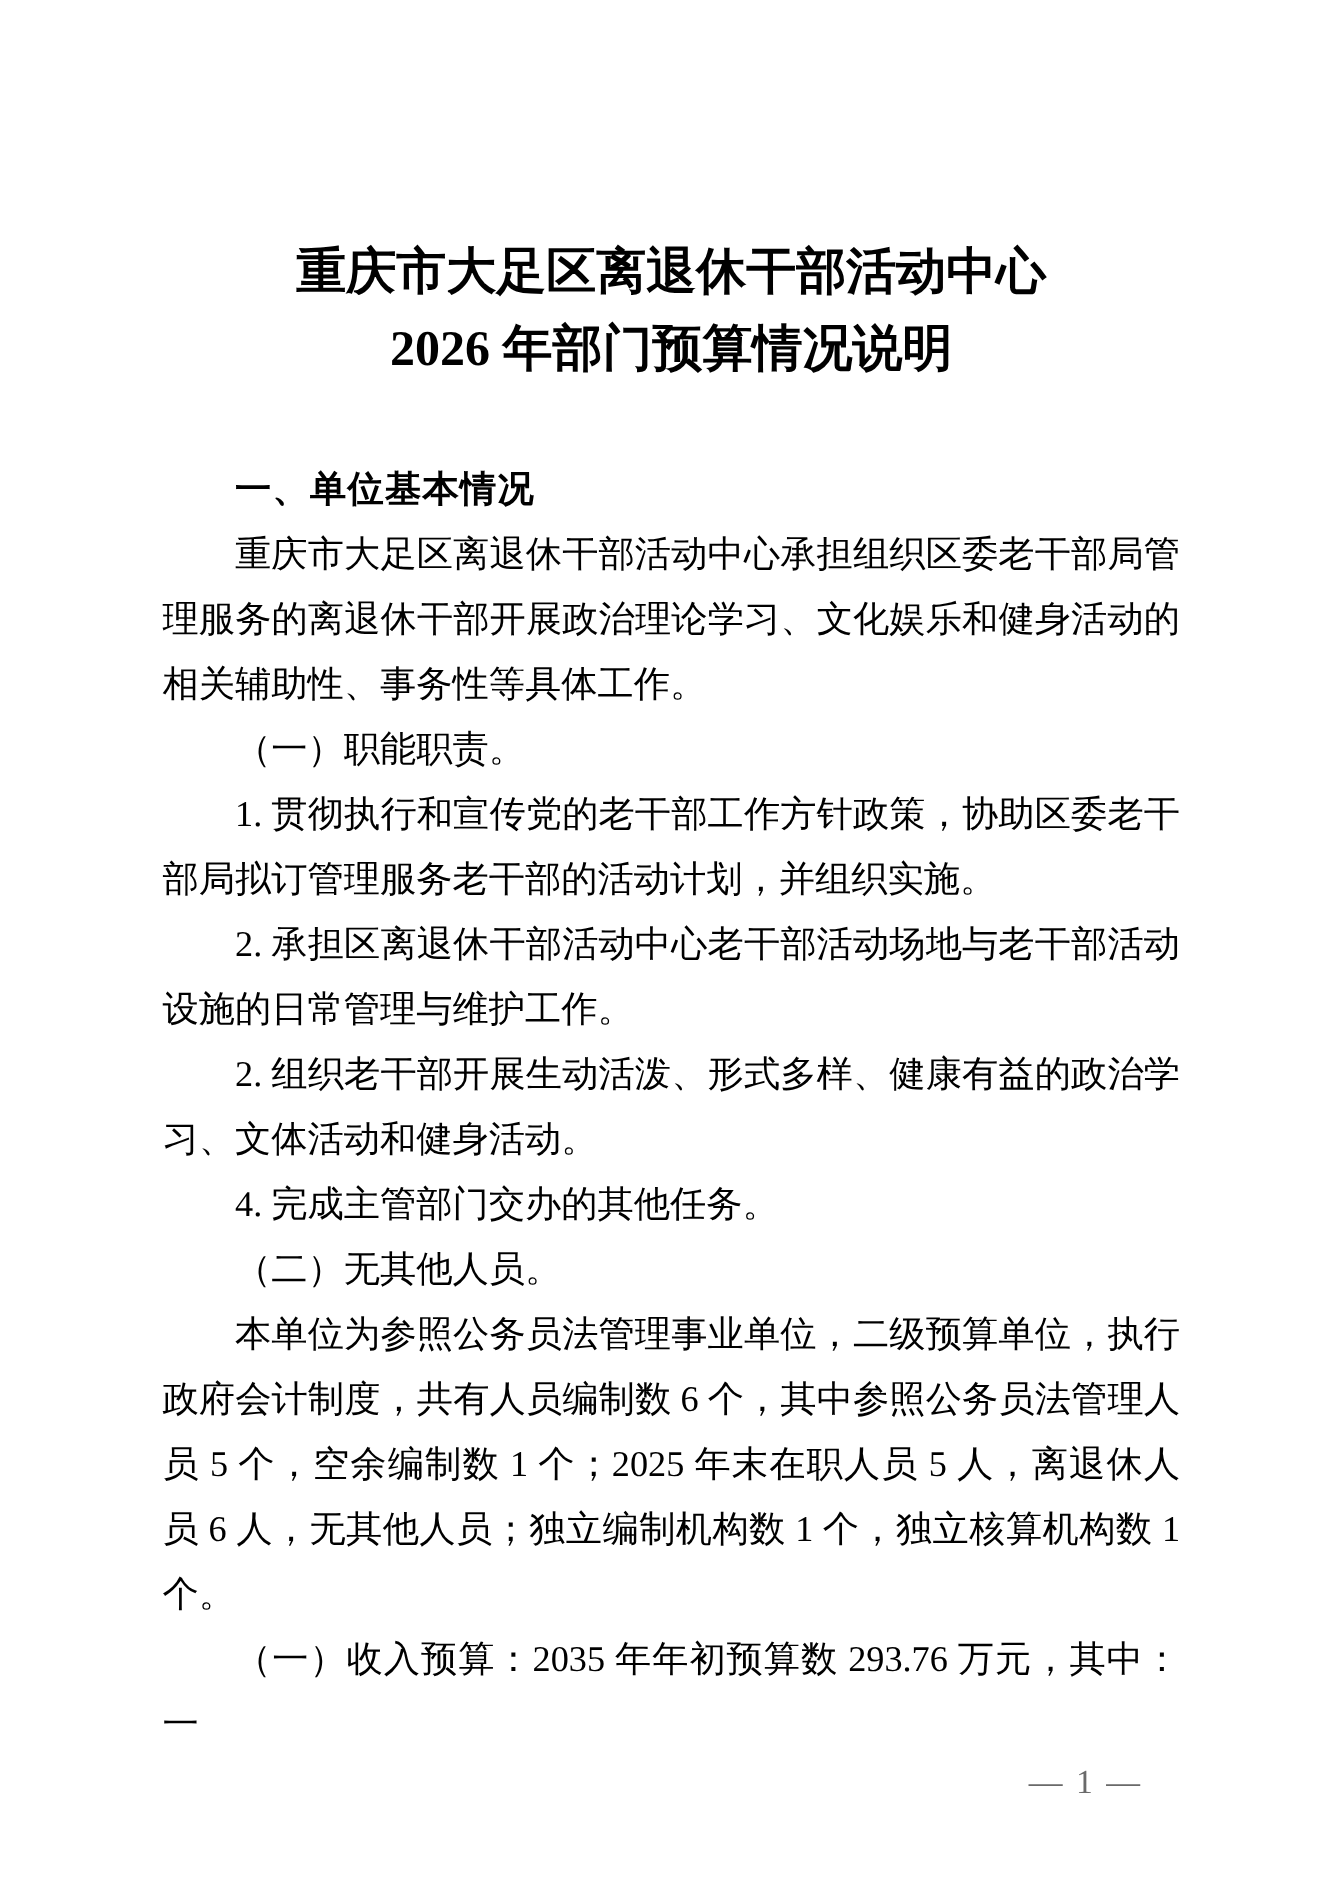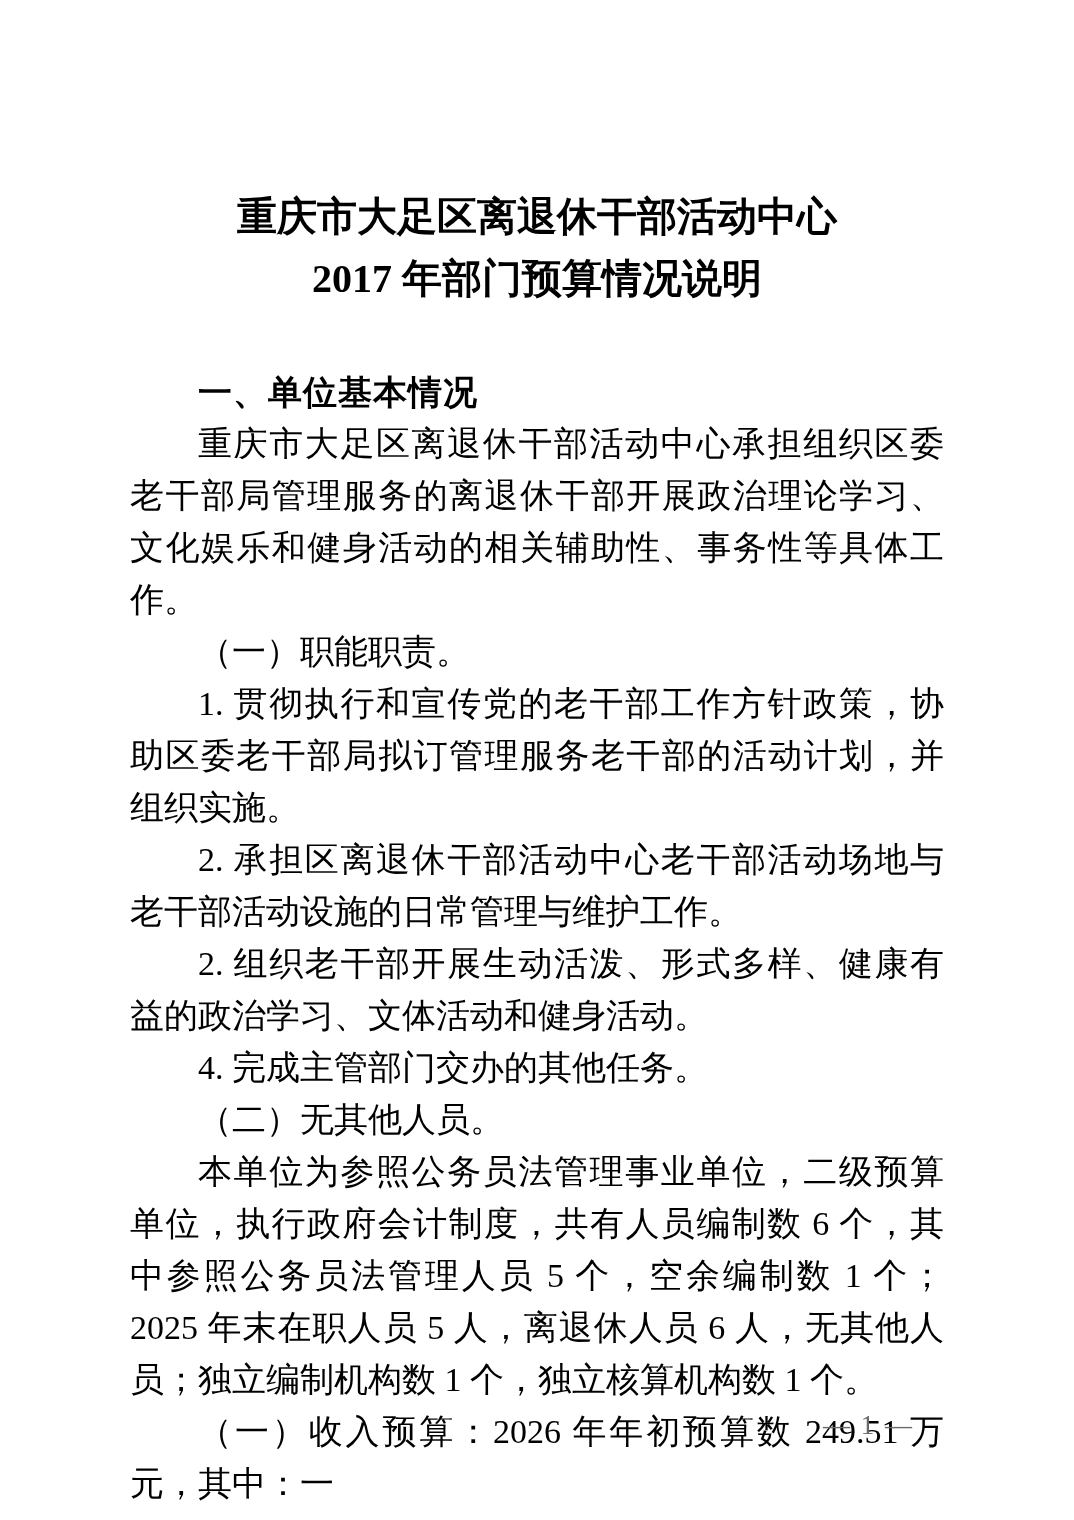--- a/index.html
+++ b/index.html
@@ -25,21 +25,21 @@
   .doc-title {
     padding-top: 186px;
     text-align: center;
     font-size: 40px;
     line-height: 62px;
     font-weight: 700;
     font-family: "Liberation Serif", "DejaVu Serif", serif;
   }
   .doc-body {
     margin-top: 56px;
-    font-size: 34px;
+    font-size: 29px;
     line-height: 52px;
   }
   .blk {
     margin: 0;
     padding: 0;
   }
   .blk-heading {
     font-weight: 700;
     font-family: "Liberation Sans", "DejaVu Sans", sans-serif;
     text-indent: 2em;
@@ -65,32 +65,32 @@
   }
 </style>
 </head>
 <body>
 
 <div class="page">
   <div class="content">
 
     <div class="doc-title">
       <div>重庆市大足区离退休干部活动中心</div>
-      <div>2017 年部门预算情况说明</div>
+      <div>2026 年部门预算情况说明</div>
     </div>
 
     <div class="doc-body">
       <p class="blk blk-heading">一、单位基本情况</p>
       <p class="blk blk-para">重庆市大足区离退休干部活动中心承担组织区委老干部局管理服务的离退休干部开展政治理论学习、文化娱乐和健身活动的相关辅助性、事务性等具体工作。</p>
       <p class="blk blk-sub">（一）职能职责。</p>
       <p class="blk blk-para">1. 贯彻执行和宣传党的老干部工作方针政策，协助区委老干部局拟订管理服务老干部的活动计划，并组织实施。</p>
       <p class="blk blk-para">2. 承担区离退休干部活动中心老干部活动场地与老干部活动设施的日常管理与维护工作。</p>
       <p class="blk blk-para">2. 组织老干部开展生动活泼、形式多样、健康有益的政治学习、文体活动和健身活动。</p>
       <p class="blk blk-para">4. 完成主管部门交办的其他任务。</p>
       <p class="blk blk-sub">（二）无其他人员。</p>
       <p class="blk blk-para">本单位为参照公务员法管理事业单位，二级预算单位，执行政府会计制度，共有人员编制数 6 个，其中参照公务员法管理人员 5 个，空余编制数 1 个；2025 年末在职人员 5 人，离退休人员 6 人，无其他人员；独立编制机构数 1 个，独立核算机构数 1 个。</p>
-      <p class="blk blk-para">（一）收入预算：2026 年年初预算数 249.51 万元，其中：一</p>
+      <p class="blk blk-para">（一）收入预算：2035 年年初预算数 293.76 万元，其中：一</p>
     </div>
 
   </div>
 
   <div class="page-number">— 1 —</div>
 </div>
 
 </body></html>

